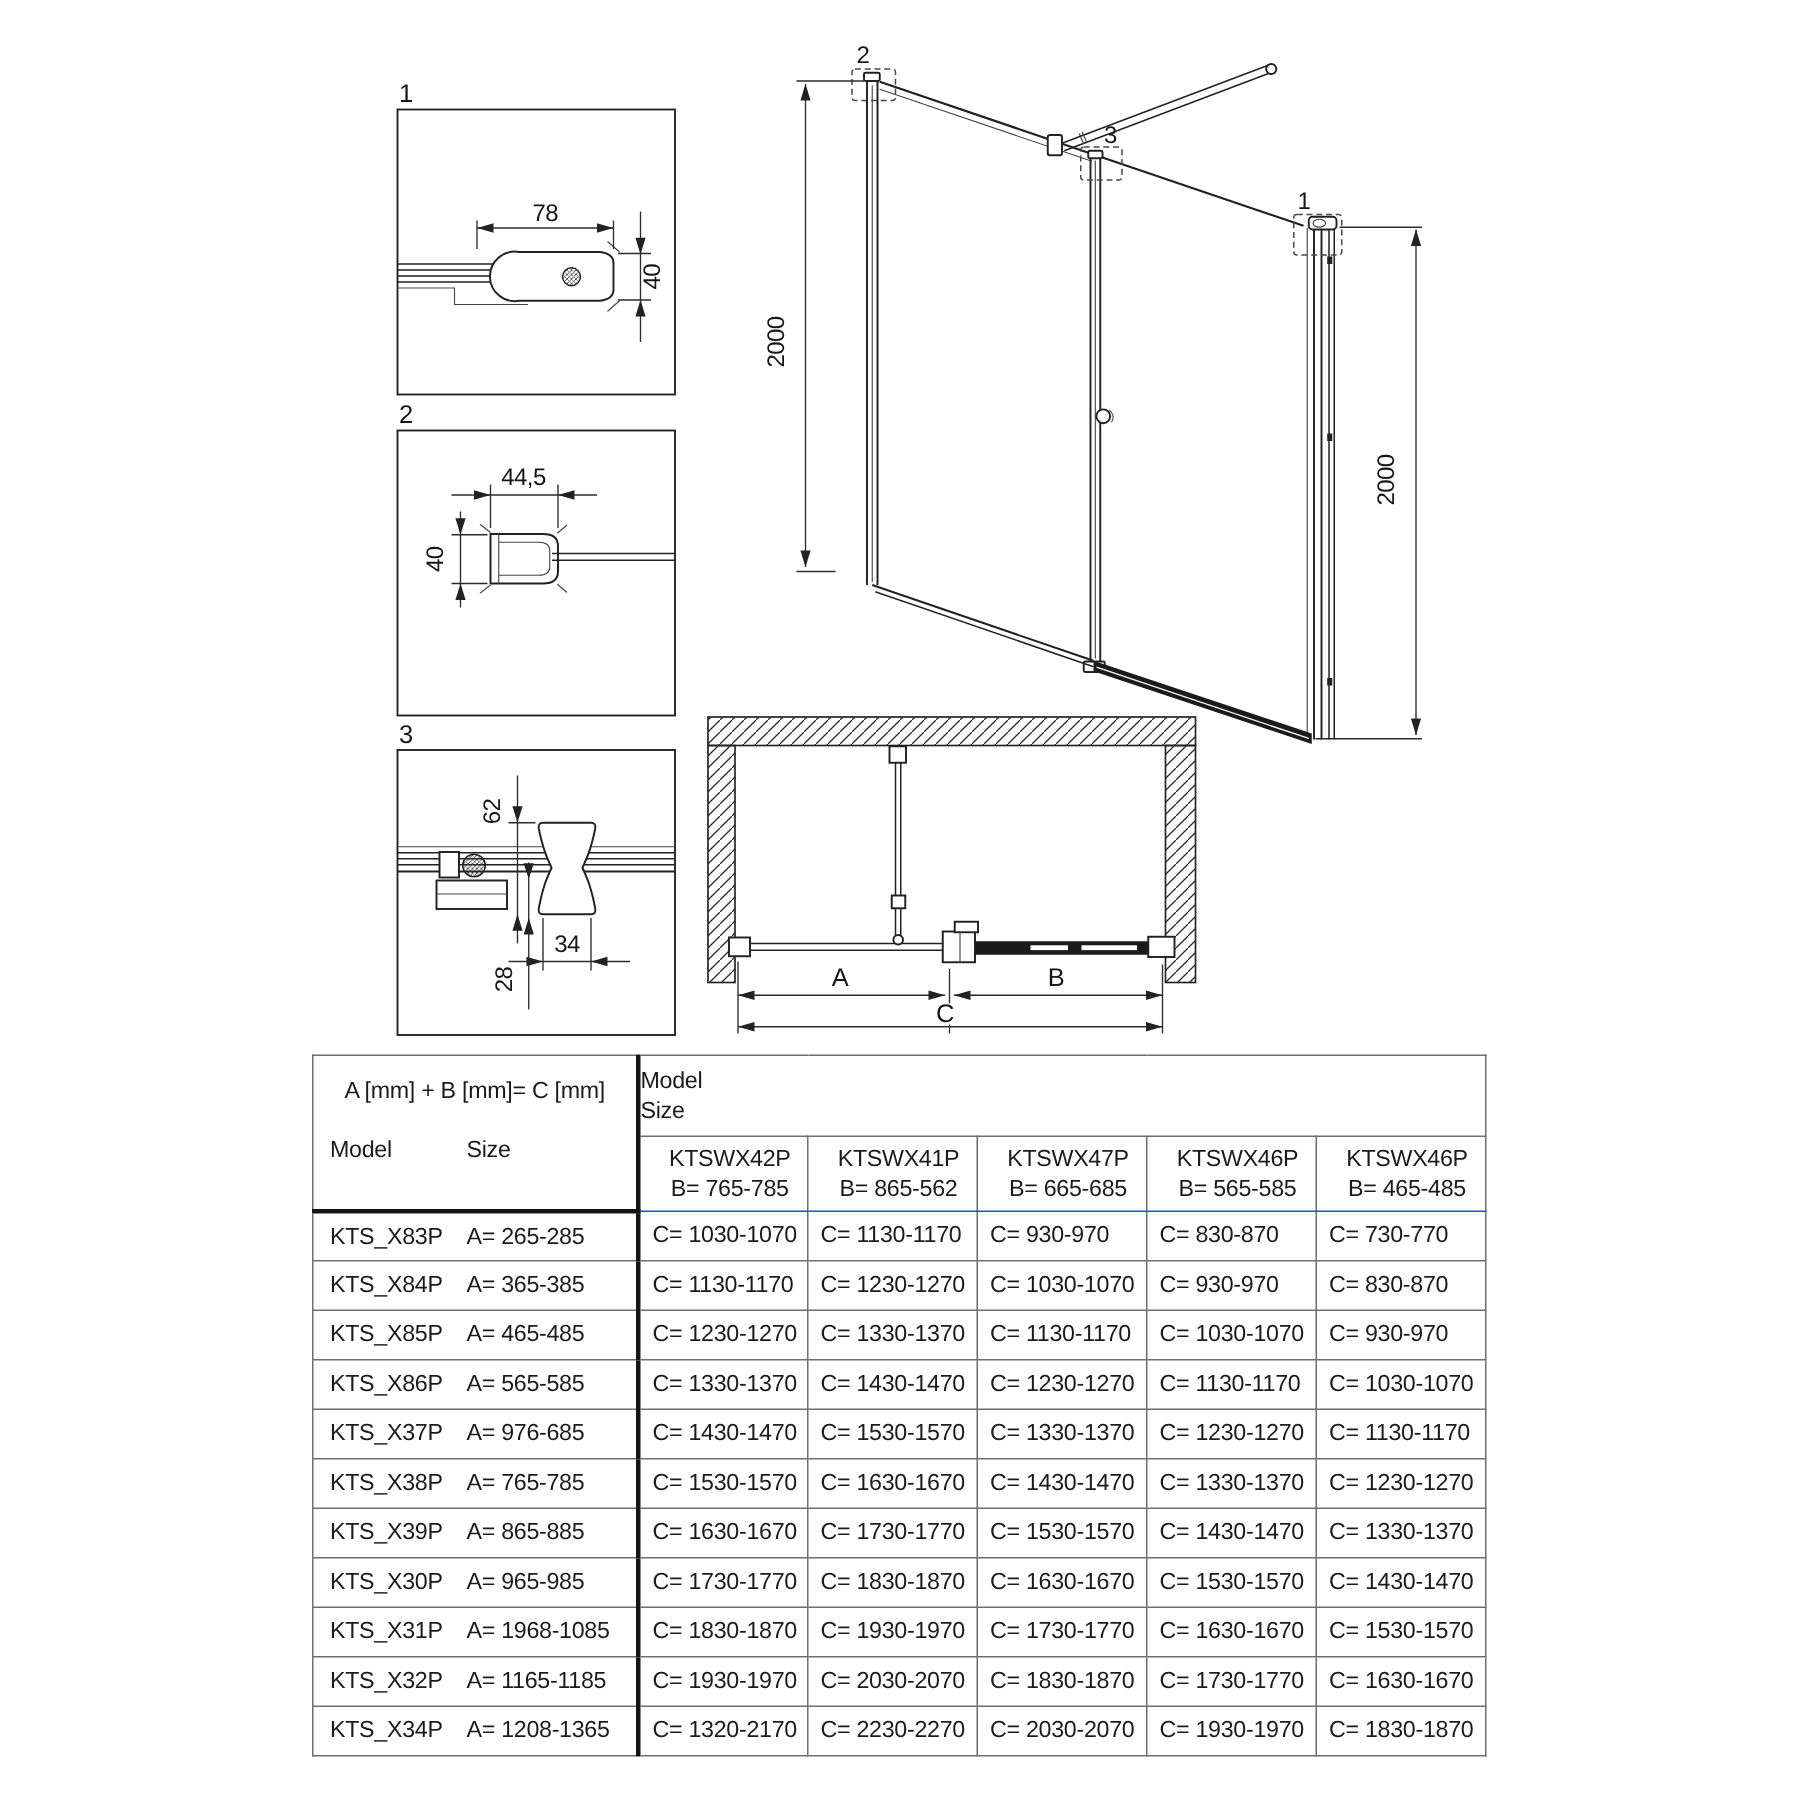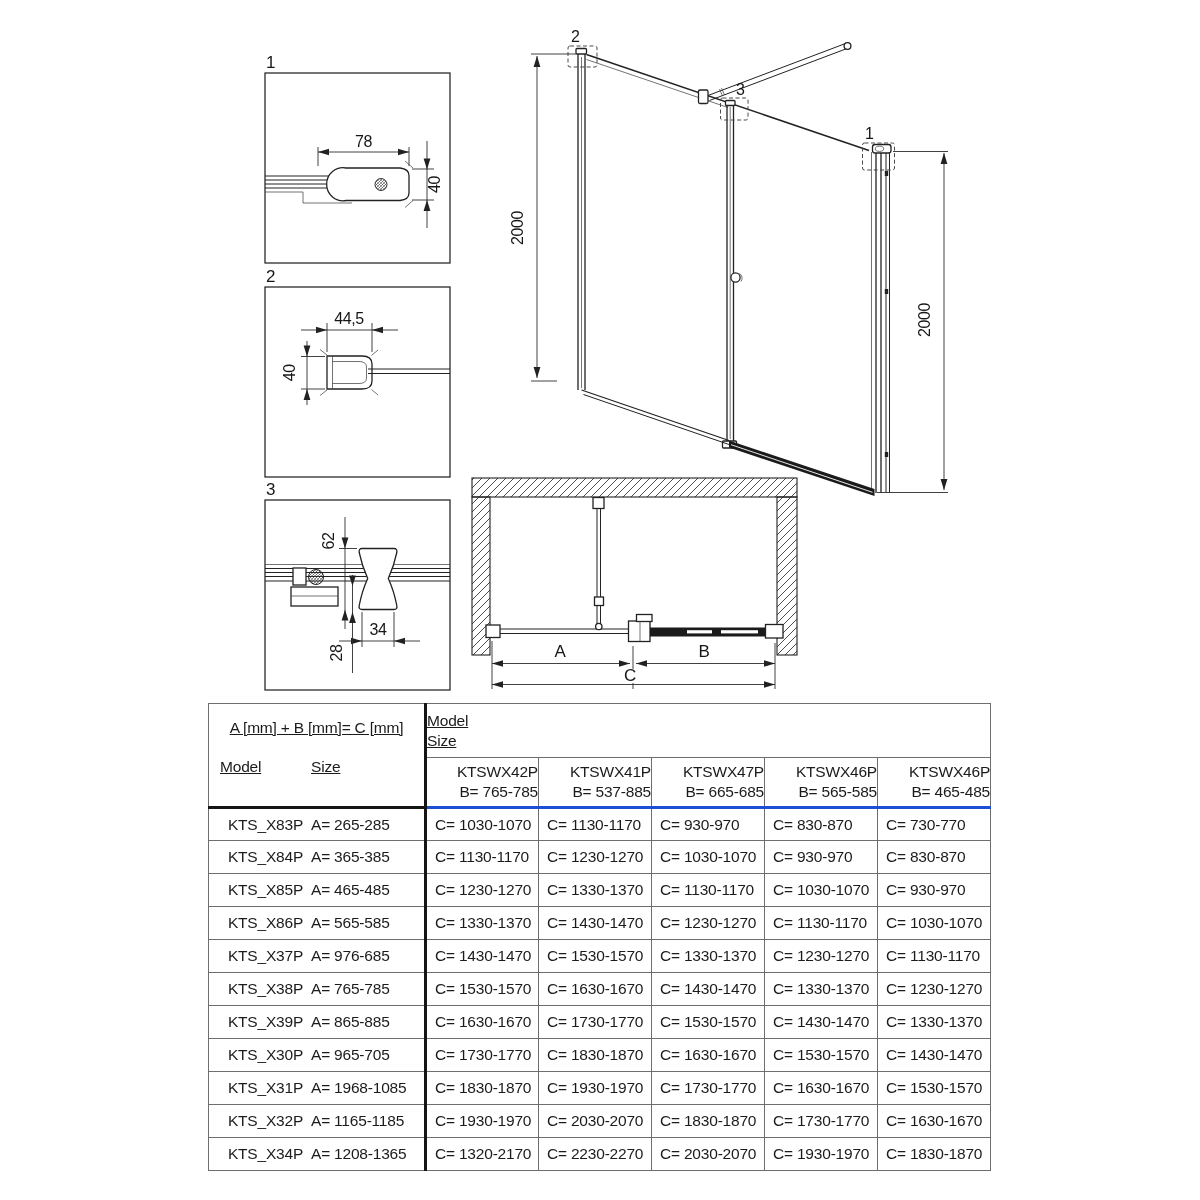--- a/index.html
+++ b/index.html
@@ -19,33 +19,33 @@
   .dash{fill:none;stroke:#4a4a4a;stroke-width:1;stroke-dasharray:4 2.5;}
   .wfill{fill:#fff;stroke:#222;stroke-width:1.3;}
   text.dtxt{font-size:16px;fill:#161616;letter-spacing:-0.4px;}
   text.big{font-size:17px;fill:#161616;letter-spacing:-0.4px;}
 
   
   table.spec{position:absolute;left:208px;top:703px;width:782px;border-collapse:collapse;
              table-layout:fixed;background:#fff;border:1.5px solid #3a3a3a;font-size:15.5px;
              letter-spacing:-0.2px;color:#1b1b1b;}
   .spec th,.spec td{border:1px solid #6e6e6e;padding:0;font-weight:normal;overflow:hidden;white-space:nowrap;}
-  .spec thead tr.top-row{height:54px;text-decoration:underline;}
+  .spec thead tr.top-row{height:54px;}
   .spec thead tr.col-heads{height:50px;}
   .spec tbody tr{height:33px;}
   .left-head{border-right:3px solid #151515 !important;border-bottom:3px solid #151515 !important;
              vertical-align:top;text-align:left;}
   .left-head .formula{padding:15px 0 0 0;text-align:center;}
   .left-head .ms-row{display:flex;padding:21px 0 0 11px;}
   .left-head .ms-row span:first-child{width:91px;}
   .group-head{text-align:left;vertical-align:middle;padding-left:9px;}
   .group-head div{line-height:20px;}
-  .col-heads th{text-align:right;padding-left:8px;vertical-align:middle;border-bottom:3px solid #1d4ed8;}
+  .col-heads th{text-align:center;padding-left:8px;vertical-align:middle;border-bottom:1px solid #1d4ed8;}
   .col-heads th div{line-height:20px;}
-  td.c-left{border-right:3px solid #151515 !important;text-align:center;}
+  td.c-left{border-right:3px solid #151515 !important;}
   td.c-left .lrow{display:flex;padding-left:11px;}
   td.c-left .model{width:91px;}
   td.c-val{padding-left:8px;}
 </style>
 </head>
 <body>
 
 <div class="stage">
 
 <svg class="drawing" width="1200" height="700" viewBox="0 0 1200 700">
@@ -252,21 +252,21 @@
         <div>Size</div>
       </th>
     </tr>
     <tr class="col-heads">
       <th>
         <div>KTSWX42P</div>
         <div>B= 765-785</div>
       </th>
       <th>
         <div>KTSWX41P</div>
-        <div>B= 537-885</div>
+        <div>B= 865-562</div>
       </th>
       <th>
         <div>KTSWX47P</div>
         <div>B= 665-685</div>
       </th>
       <th>
         <div>KTSWX46P</div>
         <div>B= 565-585</div>
       </th>
       <th>
@@ -364,21 +364,21 @@
           <td class="c-val">C= 1630-1670</td>
           <td class="c-val">C= 1730-1770</td>
           <td class="c-val">C= 1530-1570</td>
           <td class="c-val">C= 1430-1470</td>
           <td class="c-val">C= 1330-1370</td>
         </tr>
         <tr>
           <td class="c-left">
             <div class="lrow">
               <span class="model">KTS_X30P</span>
-              <span class="size">A= 965-705</span>
+              <span class="size">A= 965-985</span>
             </div>
           </td>
           <td class="c-val">C= 1730-1770</td>
           <td class="c-val">C= 1830-1870</td>
           <td class="c-val">C= 1630-1670</td>
           <td class="c-val">C= 1530-1570</td>
           <td class="c-val">C= 1430-1470</td>
         </tr>
         <tr>
           <td class="c-left">

